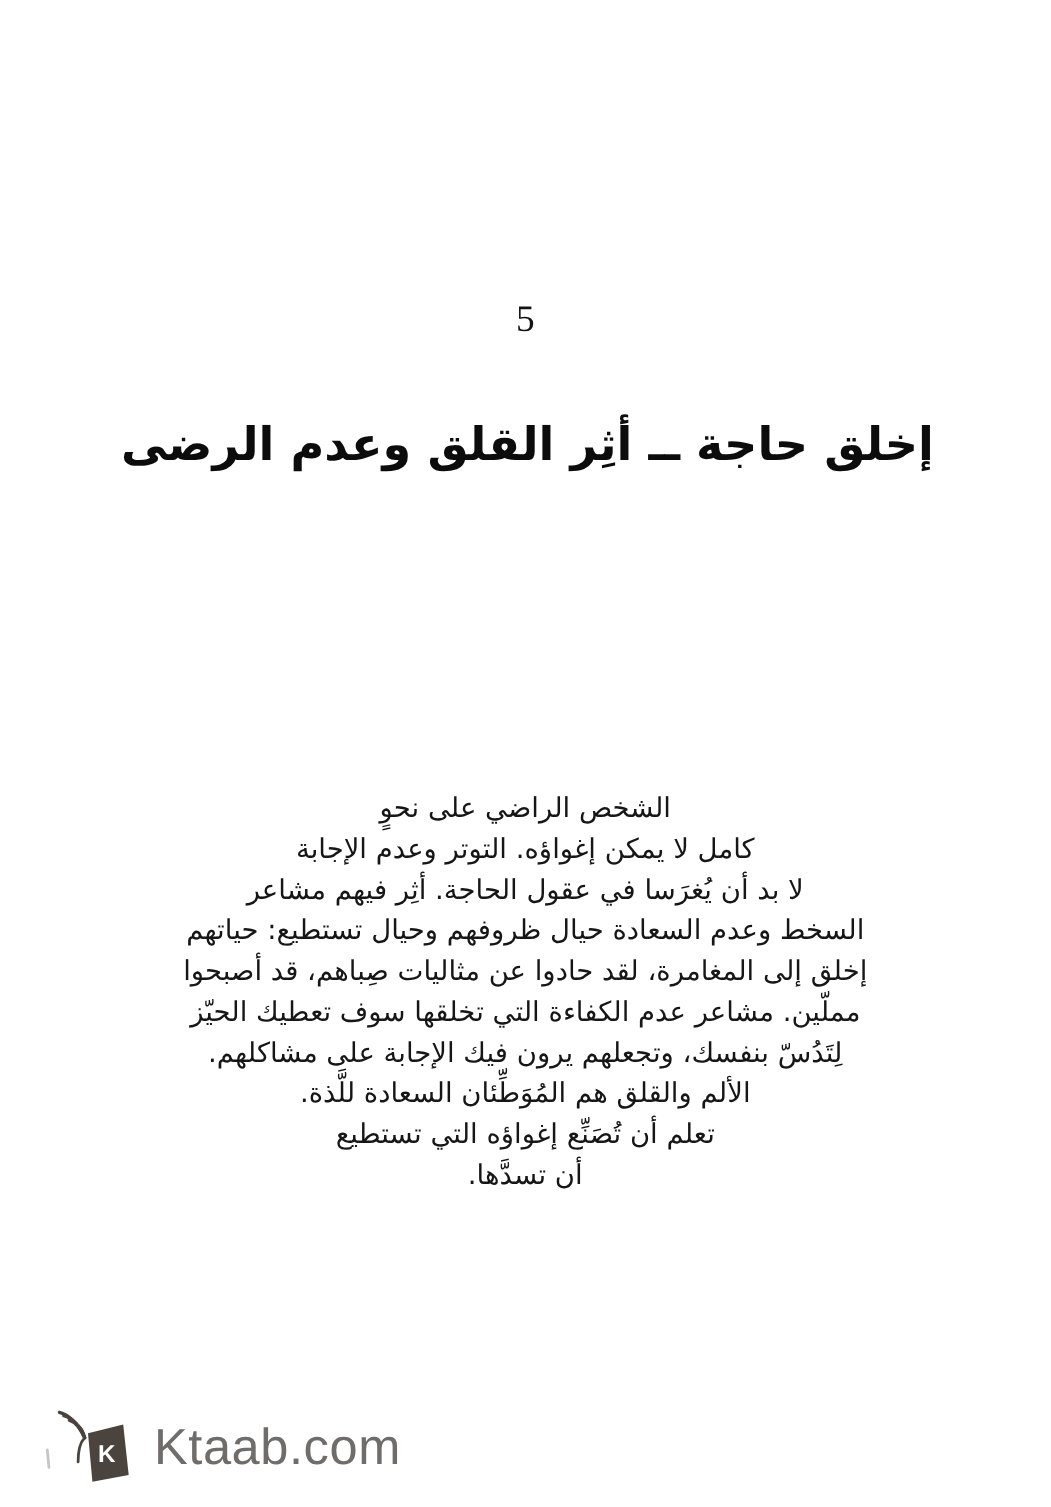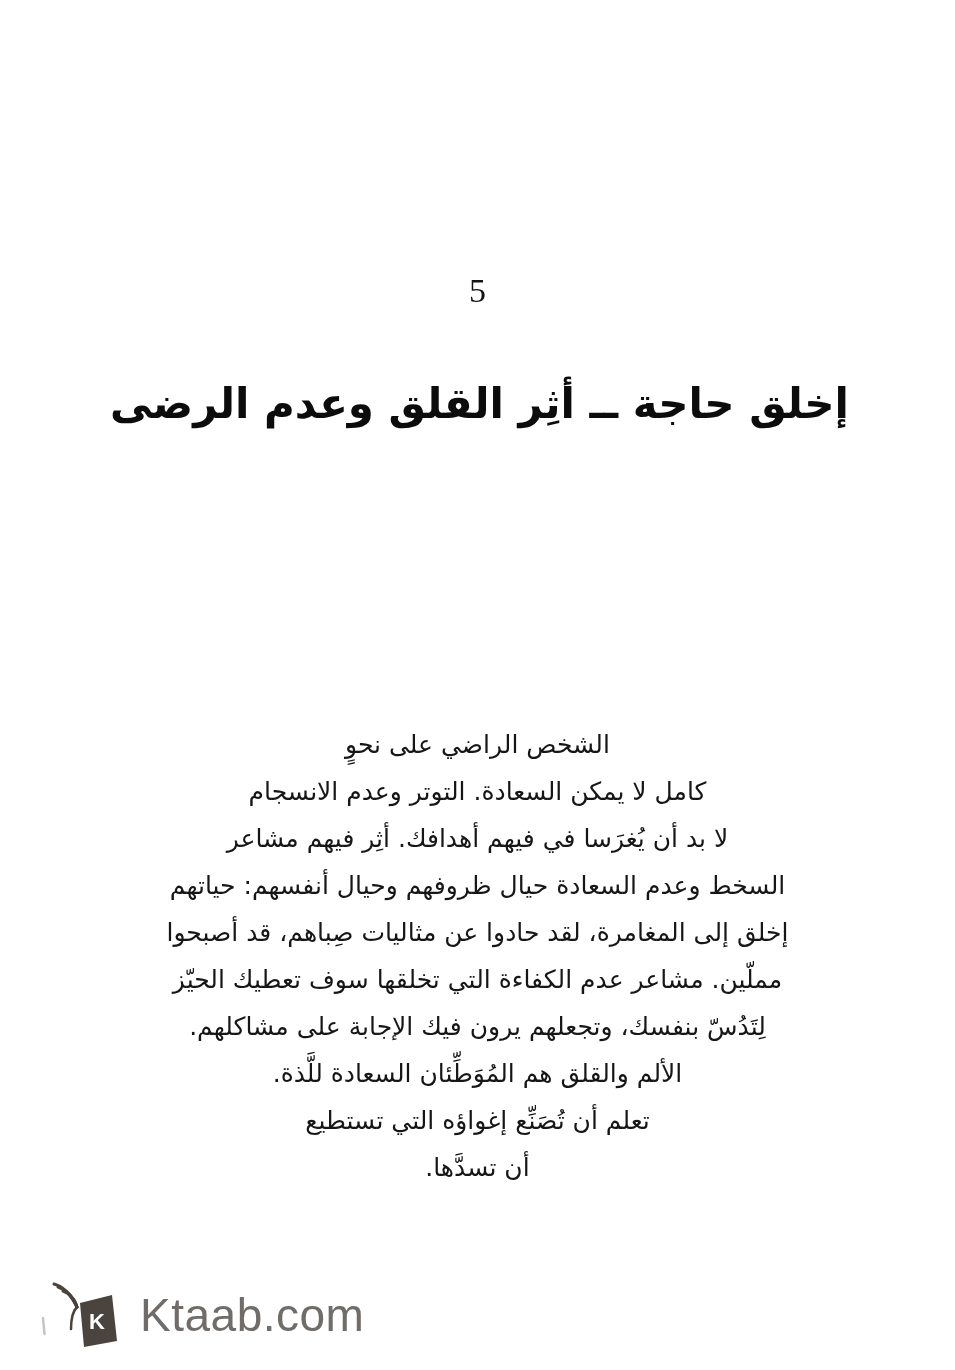--- a/index.html
+++ b/index.html
@@ -48,21 +48,20 @@
     width: 100%;
     text-align: center;
     direction: rtl;
     font-family: "DejaVu Sans", sans-serif;
     font-size: 25px;
     line-height: 37px;
     color: #161616;
   }
   .body-line {
     white-space: nowrap;
-    margin-top: 10px;
   }
   .footer-logo {
     position: absolute;
     left: 40px;
     top: 1281px;
     display: flex;
     align-items: center;
     gap: 10px;
   }
   .logo-icon-svg {
@@ -80,23 +79,23 @@
 <body>
 
 <div class="page">
 
   <div class="chapter-number">5</div>
 
   <h1 class="chapter-title">إخلق حاجة ــ أثِر القلق وعدم الرضى</h1>
 
   <div class="body-text">
     <div class="body-line">الشخص الراضي على نحوٍ</div>
-    <div class="body-line">كامل لا يمكن السعادة. التوتر وعدم الانسجام</div>
-    <div class="body-line">لا بد أن يُغرَسا في فيهم أهدافك. أثِر فيهم مشاعر</div>
-    <div class="body-line">السخط وعدم السعادة حيال ظروفهم وحيال أنفسهم: حياتهم</div>
+    <div class="body-line">كامل لا يمكن إغواؤه. التوتر وعدم الإجابة</div>
+    <div class="body-line">لا بد أن يُغرَسا في عقول الحاجة. أثِر فيهم مشاعر</div>
+    <div class="body-line">السخط وعدم السعادة حيال ظروفهم وحيال تستطيع: حياتهم</div>
     <div class="body-line">إخلق إلى المغامرة، لقد حادوا عن مثاليات صِباهم، قد أصبحوا</div>
     <div class="body-line">مملّين. مشاعر عدم الكفاءة التي تخلقها سوف تعطيك الحيّز</div>
     <div class="body-line">لِتَدُسّ بنفسك، وتجعلهم يرون فيك الإجابة على مشاكلهم.</div>
     <div class="body-line">الألم والقلق هم المُوَطِّئان السعادة للَّذة.</div>
     <div class="body-line">تعلم أن تُصَنِّع إغواؤه التي تستطيع</div>
     <div class="body-line">أن تسدَّها.</div>
   </div>
 
   <div class="footer-logo">
     <svg class="logo-icon-svg" width="90" height="68" viewBox="0 0 90 68" xmlns="http://www.w3.org/2000/svg">

